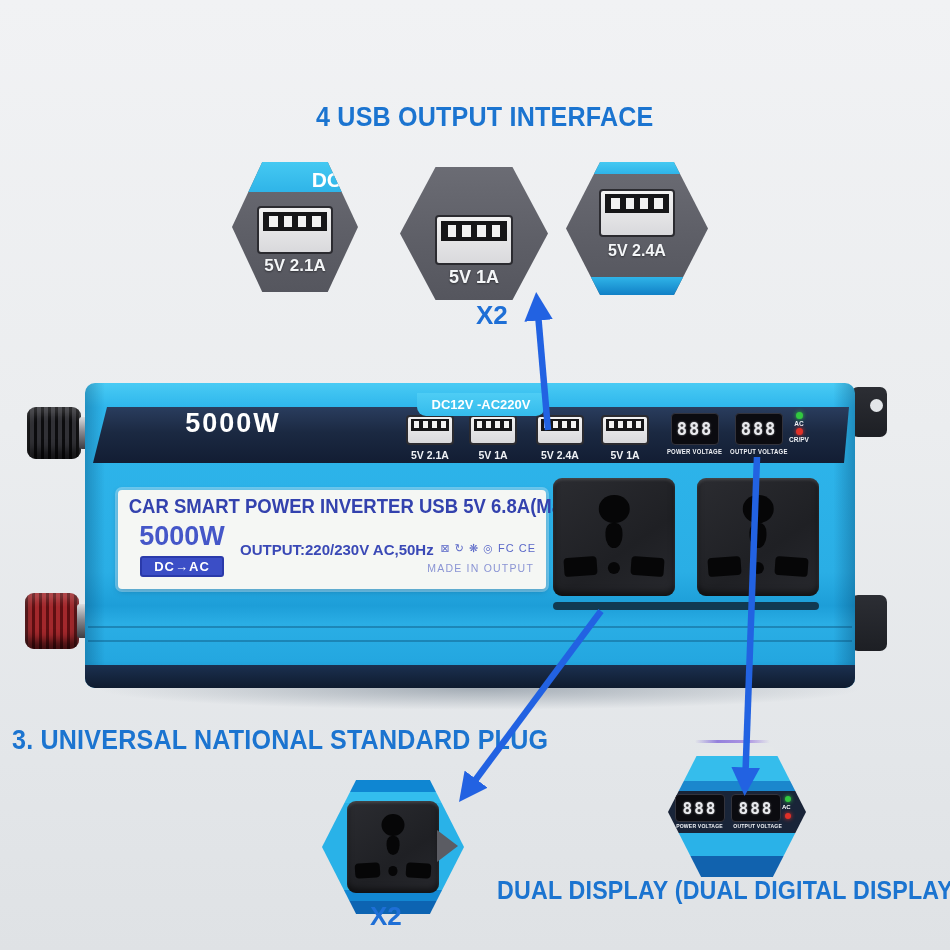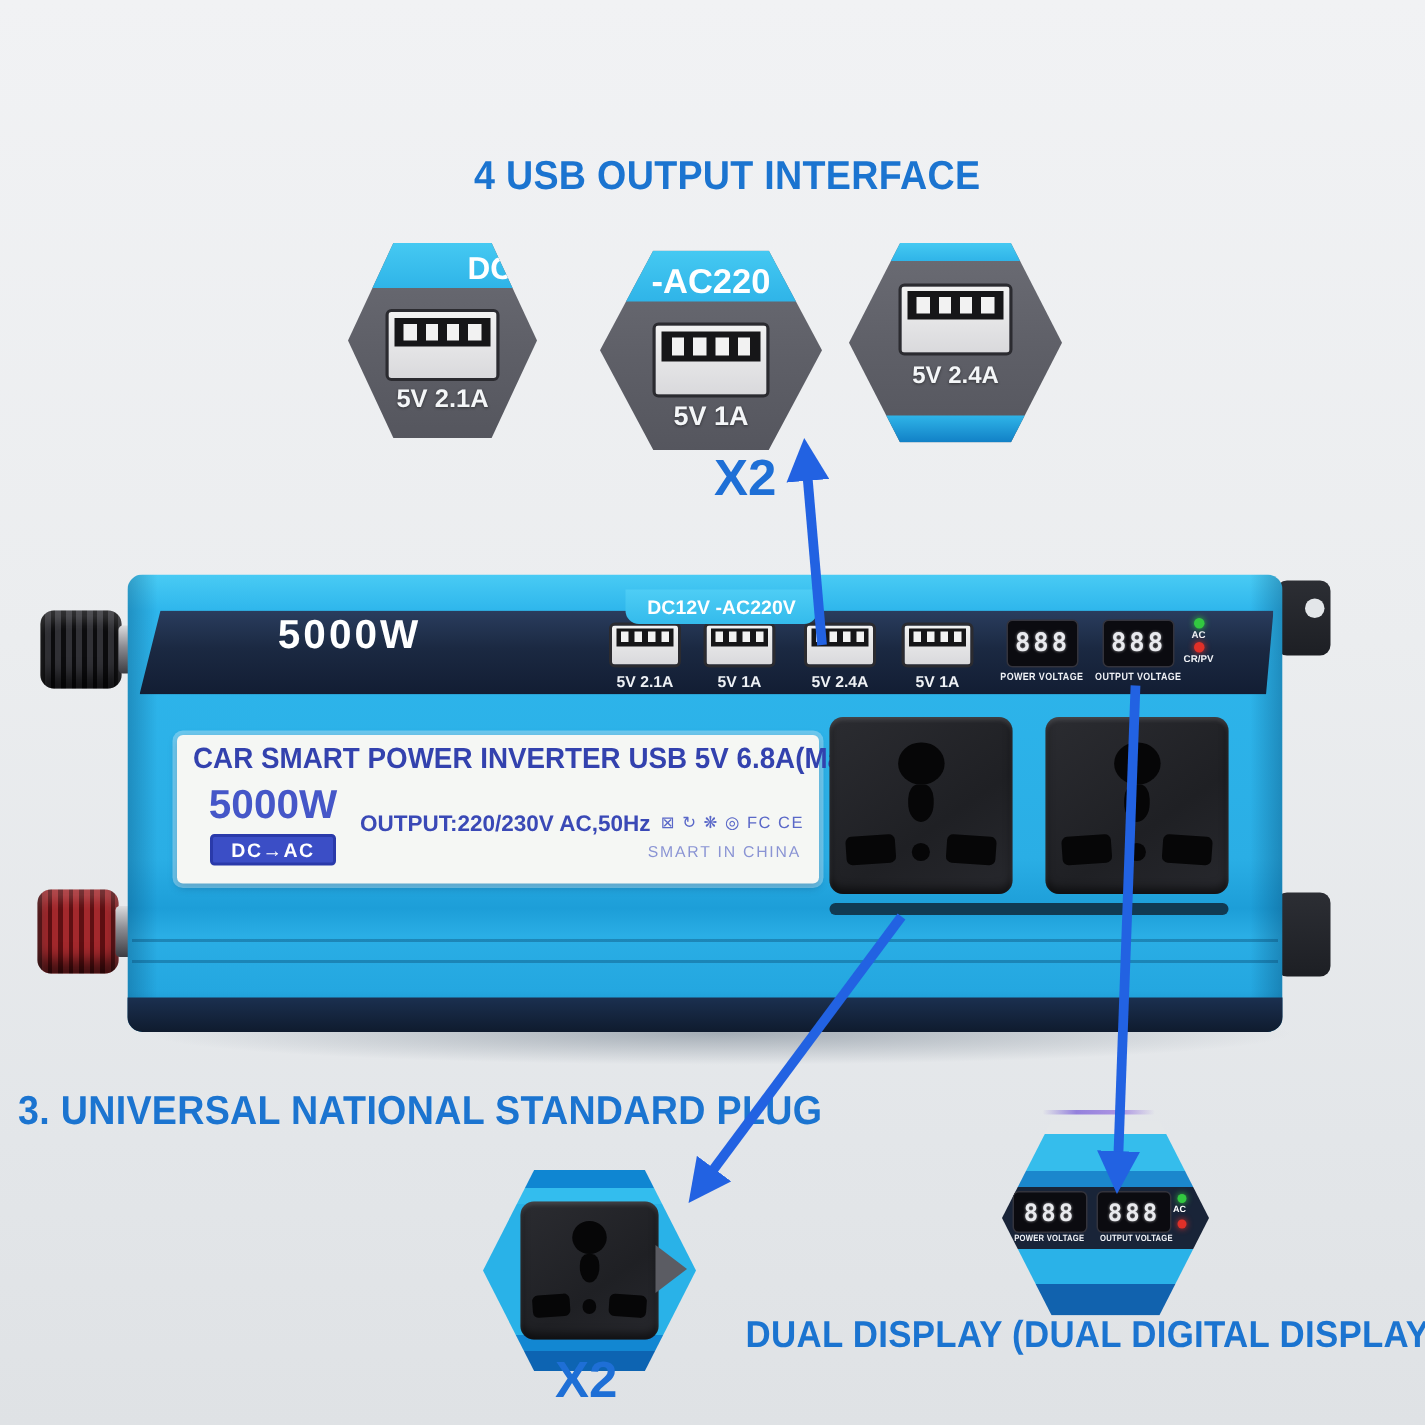--- a/index.html
+++ b/index.html
@@ -7,21 +7,21 @@
   .stage{position:relative;width:950px;height:950px;overflow:hidden;
          background:linear-gradient(180deg,#f1f2f4 0%,#ebedef 45%,#e3e6e9 80%,#dfe2e5 100%);}
   .abs{position:absolute;}
 
   
   .heading{position:absolute;font-weight:bold;color:#1b74d0;white-space:nowrap;
            transform:scaleX(.93);transform-origin:left center;letter-spacing:.2px;}
   .h-top{left:316px;top:102px;font-size:27px;}
   .h-plug{left:12px;top:725px;font-size:27px;}
   .h-disp{left:497px;top:876px;font-size:25px;}
-  .xmult{position:absolute;font-weight:bold;color:#1e6fd6;font-size:34px;}
+  .xmult{position:absolute;font-weight:bold;color:#1e6fd6;font-size:26px;}
 
   
   .hex{position:absolute;clip-path:polygon(24% 0%,76% 0%,100% 50%,76% 100%,24% 100%,0% 50%);}
   .hex-gray{background:linear-gradient(180deg,#6b6c74 0%,#5e5f67 55%,#55565e 100%);}
   .hex-band{position:absolute;left:0;right:0;top:0;height:30px;background:linear-gradient(180deg,#45c9f2,#2fb4e8);
             color:#fff;font-weight:bold;display:flex;align-items:flex-end;}
   .hex-band-bottom{position:absolute;left:0;right:0;bottom:0;height:18px;background:linear-gradient(180deg,#2fb4e8,#1180c6);}
   .hex-label{position:absolute;left:0;right:0;text-align:center;color:#f4f6f8;font-weight:bold;
              text-shadow:0 1px 2px rgba(0,0,0,.45);white-space:nowrap;}
 
@@ -138,23 +138,20 @@
           <i></i>
           <i></i>
           <i></i>
           <i></i>
         </div>
     </div>
     <div class="hex-label" style="top:72%;font-size:17px;">5V 2.1A</div>
   </div>
 
   <div class="hex hex-gray" style="left:400px;top:167px;width:148px;height:133px;">
-    <div class="hex-band" style="justify-content:center;font-size:23px;height:34px;">
-      <span>-AC220</span>
-    </div>
     <div class="usb-port" style="position:absolute;left:50%;top:36%;width:74px;height:46px;transform:translateX(-50%);">
       <div class="usb-slot">
           <i></i>
           <i></i>
           <i></i>
           <i></i>
         </div>
     </div>
     <div class="hex-label" style="top:75%;font-size:18px;">5V 1A</div>
   </div>
@@ -265,21 +262,21 @@
       <div class="led led-red"></div>
       <div>CR/PV</div>
     </div>
 
     <div class="inv-layer sticker">
       <div class="st-title">CAR SMART POWER INVERTER USB 5V 6.8A(Max)</div>
       <div class="st-watt">5000W</div>
       <div class="st-badge">DC→AC</div>
       <div class="st-line-b">OUTPUT:220/230V AC,50Hz</div>
       <div class="st-certs">⊠ ↻ ❋ ◎ FC CE</div>
-      <div class="st-madein">SMART IN CHINA</div>
+      <div class="st-madein">MADE IN OUTPUT</div>
     </div>
 
     <div class="socket" style="left:468px;top:95px;width:122px;height:118px;z-index:3;">
       <span class="sk-hole"></span>
       <span class="sk-earth"></span>
       <span class="sk-slot-l"></span>
       <span class="sk-slot-r"></span>
       <span class="sk-dot"></span>
     </div>
     <div class="socket" style="left:612px;top:95px;width:122px;height:118px;z-index:3;">

